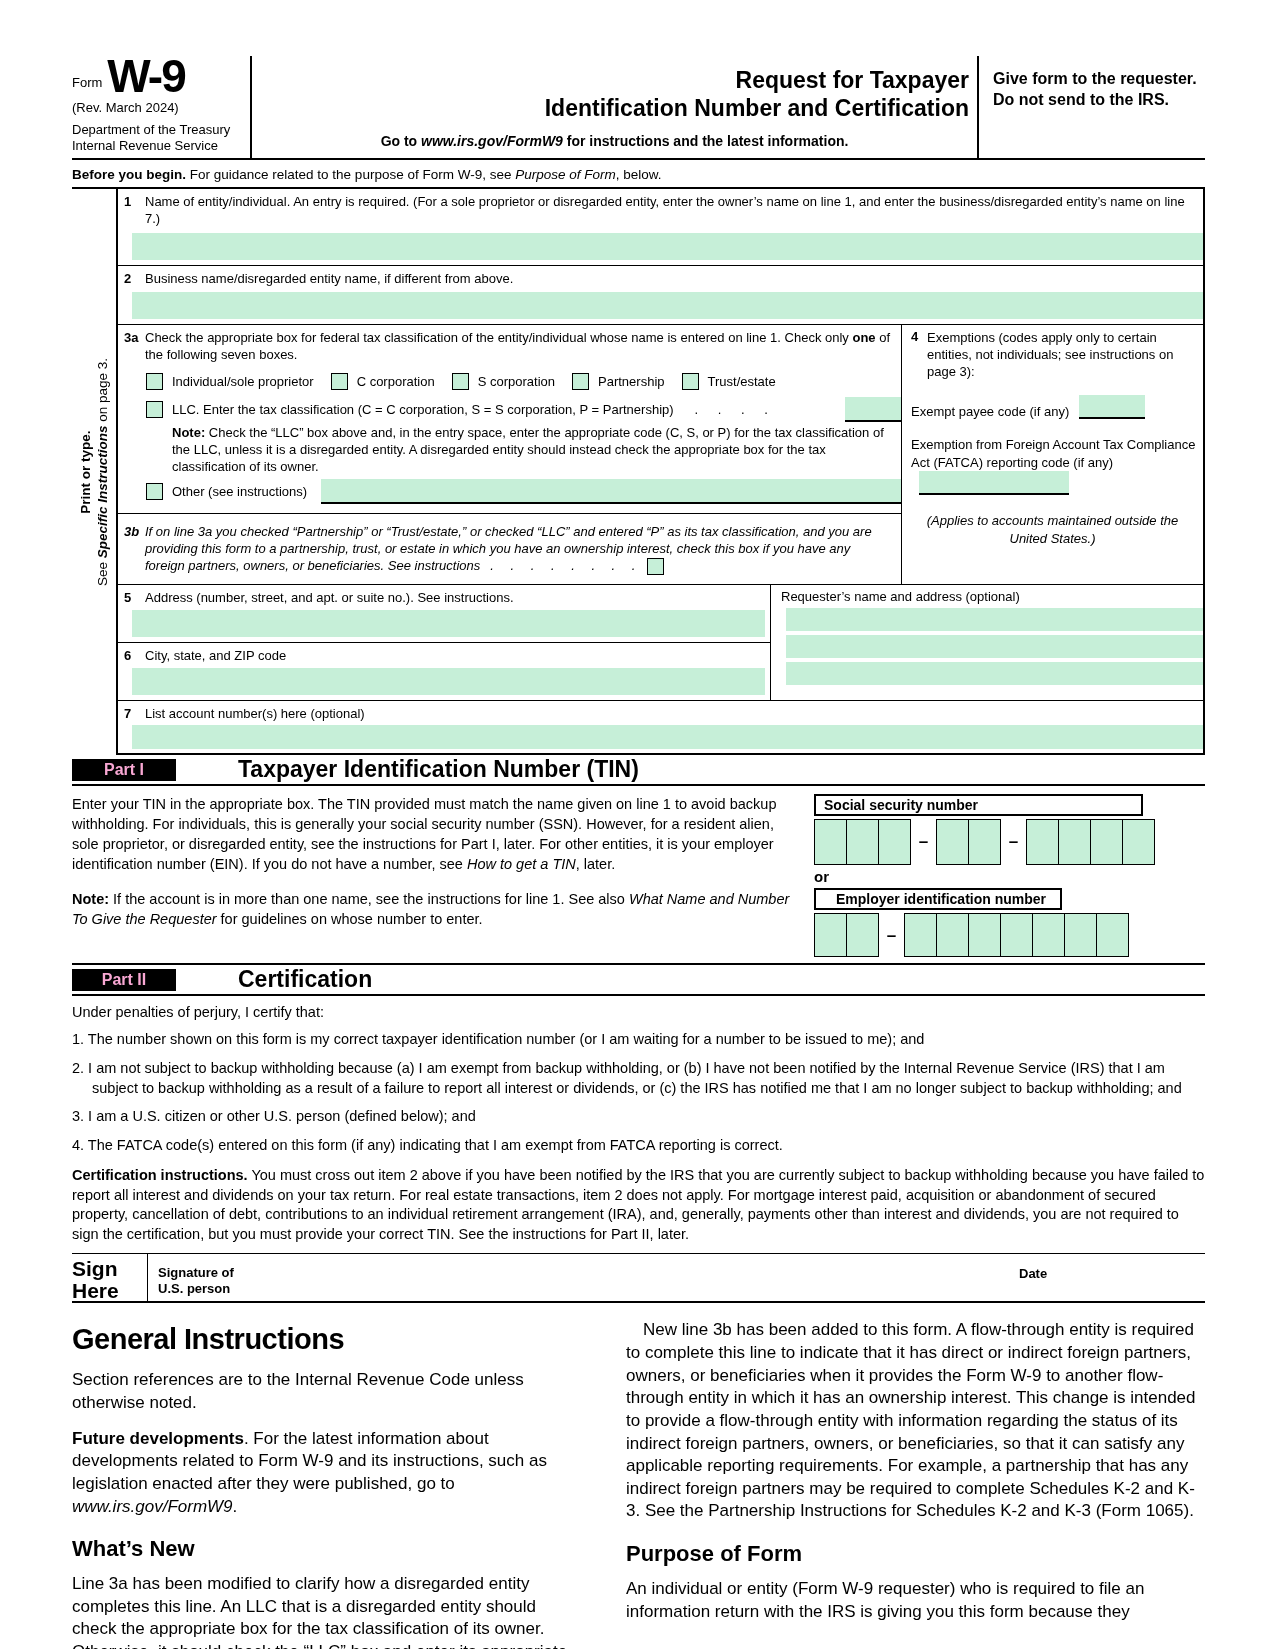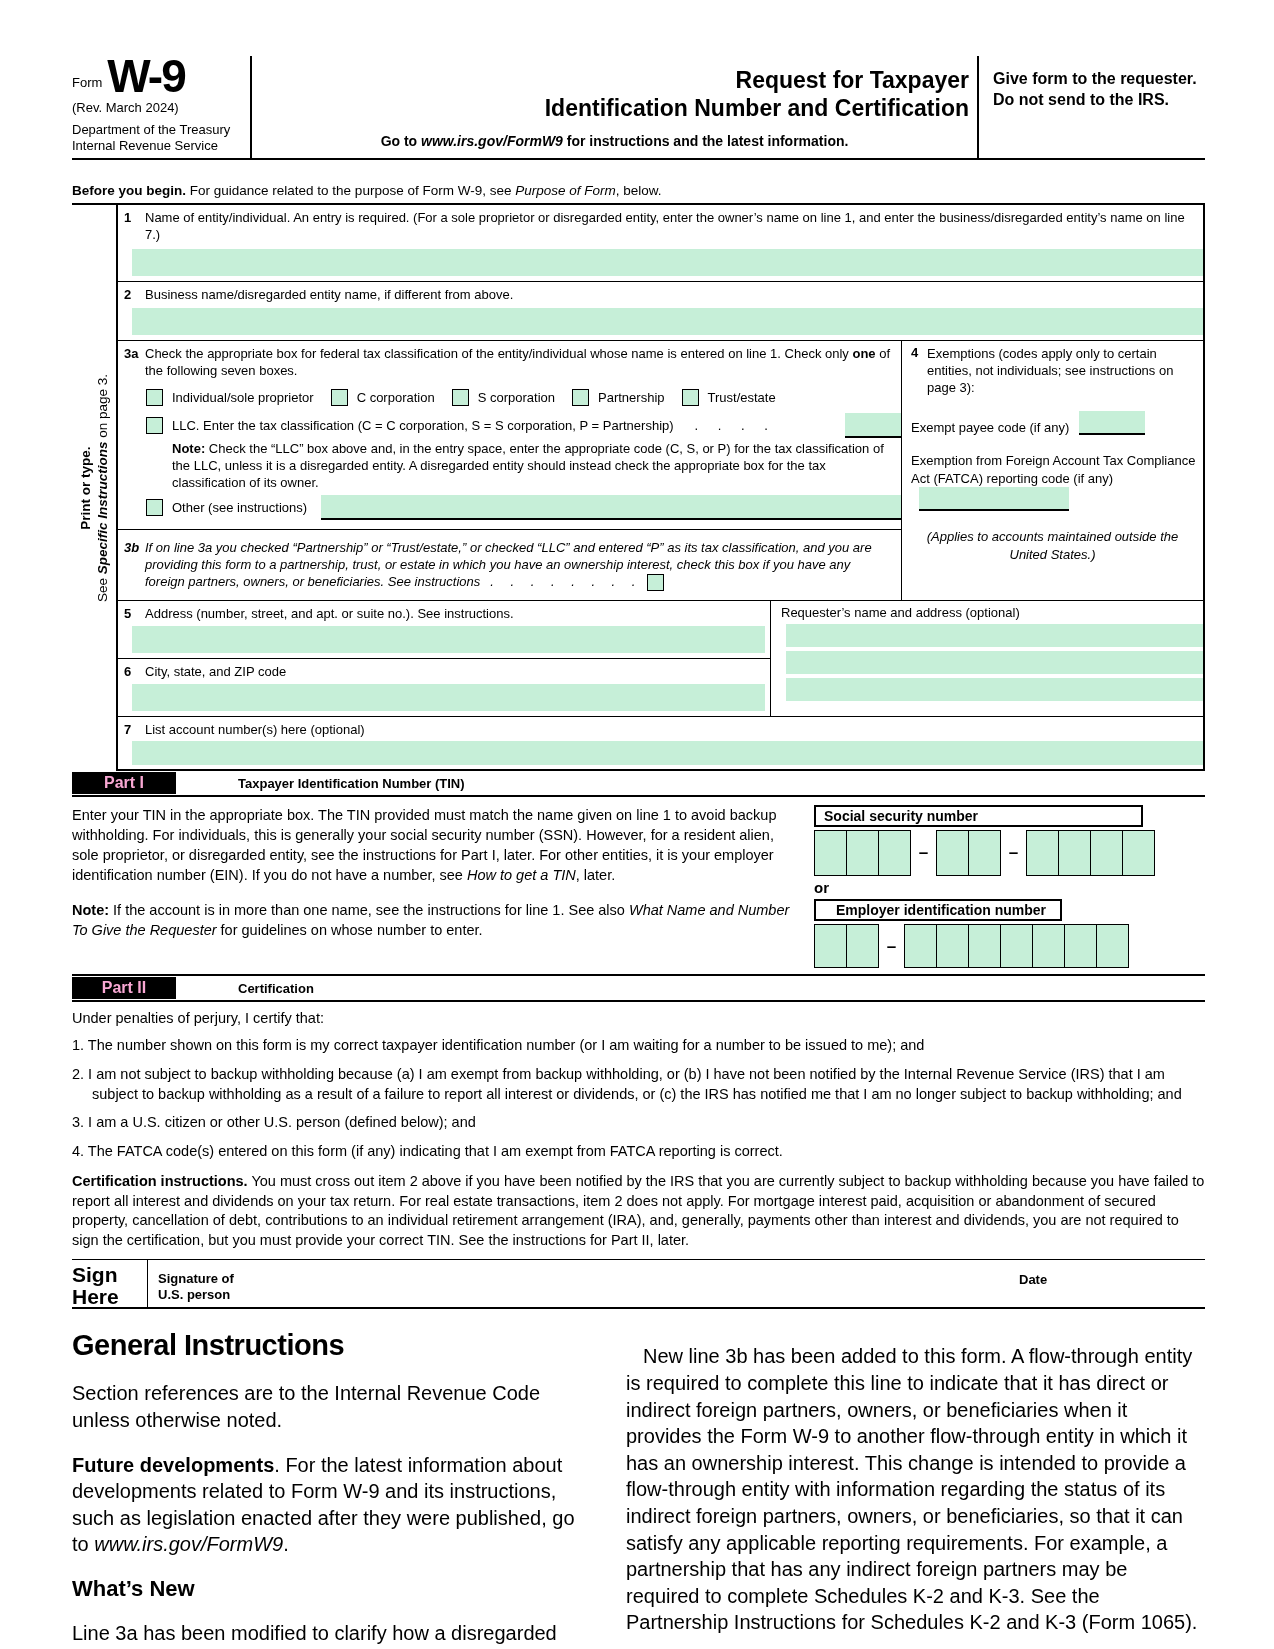--- a/index.html
+++ b/index.html
@@ -17,21 +17,21 @@
   .hdr-formline { display:flex; align-items:flex-end; }
   .hdr-form-word { font-size:13px; padding-bottom:5px; }
   .hdr-form-num { font-size:46px; font-weight:bold; line-height:0.8; margin-left:5px; letter-spacing:-2px; }
   .hdr-rev { font-size:13px; margin-top:5px; }
   .hdr-dept { font-size:13px; margin-top:7px; line-height:1.25; }
   .hdr-center { flex:1; text-align:center; padding:10px 8px 6px; }
   .hdr-title { font-size:23px; font-weight:bold; line-height:1.22;text-align:right; }
   .hdr-goto { font-size:14px; font-weight:bold; margin-top:11px; }
   .hdr-right { width:228px; flex:none; border-left:2px solid #000; padding:13px 0 6px 14px; font-size:16px; font-weight:bold; line-height:1.3; }
 
-  .before { font-size:13.5px; padding:23px 0 5px 0; border-bottom:2px solid #000; }
+  .before { font-size:13.5px; padding:7px 0 5px 0; border-bottom:2px solid #000; }
 
   
   .formarea { display:flex; }
   .vstrip { width:44px; flex:none; position:relative; }
   .vlabel { position:absolute; top:50%; left:50%; transform:translate(-50%,-50%) rotate(-90deg); white-space:nowrap; text-align:center; font-size:13.5px; line-height:17px; }
   .formbox { flex:1; border-left:2px solid #000; border-right:2px solid #000; border-bottom:2px solid #000; min-width:0; }
   .frow { border-bottom:1px solid #000; }
   .frow:last-child { border-bottom:none; }
   .flabel { display:flex; padding-top:4px; font-size:13px; line-height:1.32; }
   .fnum { width:27px; flex:none; font-weight:bold; padding-left:6px; }
@@ -70,21 +70,21 @@
   .r56left { flex:1; min-width:0; border-right:1px solid #000; }
   .sub5 { border-bottom:1px solid #000; }
   .g5 { height:27px; margin:4px 5px 5px 14px; }
   .r56right { width:432px; flex:none; padding-top:4px; }
   .reqlabel { font-size:13px; padding-left:10px; }
   .reqbar { height:23px; background:#c6efd8; margin:4px 0 0 15px; }
 
   
   .partbar { display:flex; align-items:center; border-bottom:2px solid #000; padding:1px 0; }
   .parttag { background:#000; color:#f9a8d4; font-weight:bold; font-size:16px; width:104px; flex:none; text-align:center; padding:2px 0; }
-  .parttitle { font-weight:bold; font-size:13px; margin-left:62px; }
+  .parttitle { font-weight:bold; font-size:23px; margin-left:62px; }
 
   .p1body { display:flex; padding:8px 0 4px; border-bottom:2px solid #000; }
   .p1left { width:742px; flex:none; font-size:14.5px; line-height:1.38; padding-right:18px; }
   .p1left p { margin:0 0 15px; }
   .p1right { flex:1; min-width:0; }
   .tinlabel { border:2px solid #000; font-weight:bold; font-size:14px; padding:1px 8px; }
   .ssnlabel { margin-right:62px; }
   .einlabel { width:max-content; padding-right:14px;padding-left:20px; }
   .tinrow { display:flex; margin-top:3px; }
   .tgroup { display:flex; }
@@ -104,21 +104,21 @@
   .sigfield { flex:1; background:#c6efd8; }
   .datelabel { width:54px; flex:none; font-size:13px; font-weight:bold; display:flex; align-items:flex-end; padding:0 6px 8px 11px; }
   .datefield { width:143px; flex:none; background:#c6efd8; }
 
   
   .gi { display:flex; margin-top:12px; column-gap:46px; }
   .gileft { width:508px; flex:none; }
   .giright { flex:1; min-width:0; padding-top:4px; }
   .gih1 { font-size:29px; font-weight:bold; margin:8px 0 13px; letter-spacing:-0.5px; }
   .gih2 { font-size:22px; font-weight:bold; margin:18px 0 11px; }
-  .gip { font-size:20px; line-height:1.33; margin:18px 0 13px; }
+  .gip { font-size:17px; line-height:1.33; margin:0 0 13px; }
   .indent { text-indent:17px; }
 
   .pagefooter { border-top:2px solid #000; margin-top:16px; position:relative; height:44px; font-size:14px; }
   .cat { position:absolute; left:418px; top:9px; }
   .fright { position:absolute; right:0; top:5px; }
   .fw9 { font-size:21px; font-weight:bold; letter-spacing:-1px; }
 </style>
 </head>
 <body>
 

